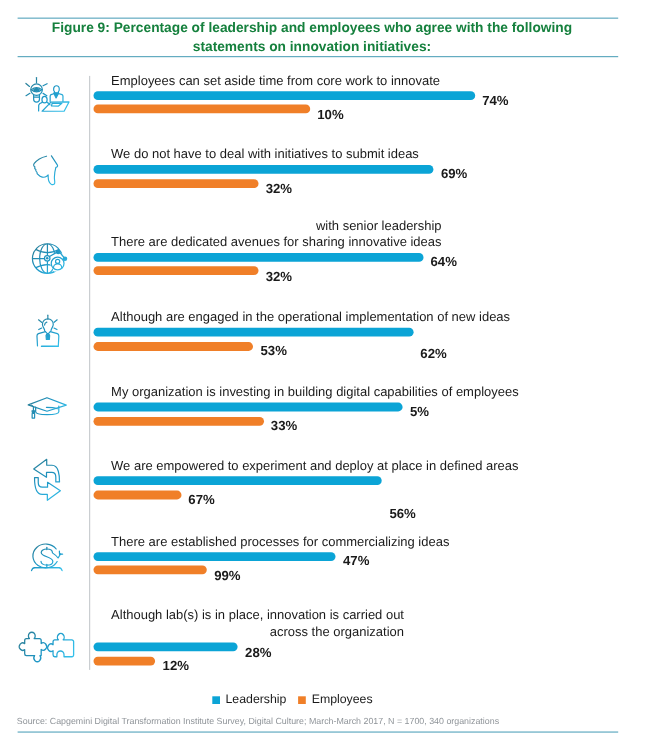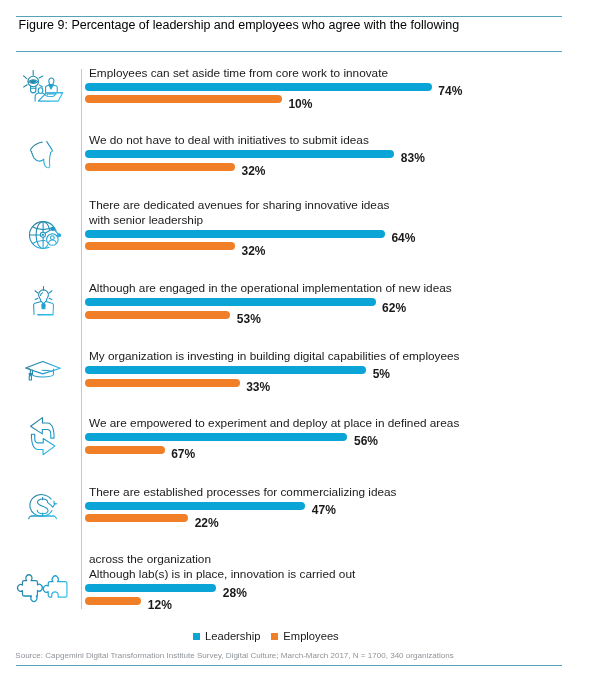--- a/index.html
+++ b/index.html
@@ -6,28 +6,28 @@
   body{width:593px;height:680px;font-family:"Liberation Sans",sans-serif;
        -webkit-font-smoothing:antialiased;}
   .page{position:relative;width:593px;height:680px;overflow:hidden;background:#fff;}
 
   .rule{position:absolute;left:16px;width:546px;height:1px;background:#54a3bb;}
   #rule-top{top:16px;}
   #rule-title{top:51px;}
   #rule-bottom{top:665px;}
 
   .title{position:absolute;left:18.6px;top:17px;width:530px;
-         font-size:12.5px;font-weight:normal;line-height:16.6px;color:#000000;}
+         font-size:12.5px;font-weight:bold;line-height:16.6px;color:#15803d;text-align:center;}
   .title div{white-space:nowrap;}
 
   .axis{position:absolute;left:81px;top:69px;width:1.4px;height:540px;background:#c5c9cd;}
 
   .row{position:absolute;left:0;top:0;width:593px;height:0;}
   svg.icon{position:absolute;overflow:visible;}
-  .lbl{position:absolute;left:89px;font-size:11.8px;line-height:15.1px;color:#1a1a1a;}
+  .lbl{position:absolute;left:101px;font-size:11.8px;line-height:15.1px;color:#1a1a1a;text-align:right;}
   .lbl div{white-space:nowrap;}
   .bar{position:absolute;left:85px;height:8px;border-radius:4px;}
   .bar-blue{background:#0ba4d6;}
   .bar-orange{background:#f07f28;}
   .val{position:absolute;font-size:12px;font-weight:bold;color:#1a1a1a;white-space:nowrap;}
 
   .legend{position:absolute;left:193px;top:631px;display:flex;align-items:center;}
   .legend-item{display:flex;align-items:center;}
   .legend-item + .legend-item{margin-left:11px;}
   .legend-swatch{width:7px;height:7px;margin-right:5px;}
@@ -37,20 +37,21 @@
 
   .source{position:absolute;left:15.3px;top:651px;font-size:8.05px;color:#8f9499;white-space:nowrap;}
 </style>
 </head>
 <body>
 
 <div class="page">
   <div class="rule" id="rule-top"></div>
   <div class="title">
     <div>Figure 9: Percentage of leadership and employees who agree with the following</div>
+    <div>statements on innovation initiatives:</div>
   </div>
   <div class="rule" id="rule-title"></div>
 
   <div class="axis"></div>
 
   <div class="chart-rows">
 <div class="row">
         <svg class="icon" style="left:22.7px;top:70.2px;width:40.30px;height:31.70px" viewBox="0.62 0.62 41.88 33.38" preserveAspectRatio="none" xmlns="http://www.w3.org/2000/svg">
           <defs>
             <linearGradient id="g-innovation-meeting-icon" gradientUnits="userSpaceOnUse" x1="3.97" y1="0.62" x2="36.22" y2="34.0">
@@ -100,21 +101,21 @@
             </linearGradient>
           </defs>
           <g fill="none" stroke="url(#g-thumbs-down-icon)" stroke-width="1.15" stroke-linecap="round" stroke-linejoin="round" vector-effect="non-scaling-stroke">
             <path d="M14.7 2.2 C 11.0 3.0 5.0 5.8 2.4 9.2 C 1.2 10.8 2.0 12.1 3.0 12.4 C 2.6 13.6 3.0 14.6 4.0 15.0 C 3.6 16.2 4.1 17.2 5.1 17.7 C 4.9 19.0 5.6 19.9 6.6 20.2 C 8.2 22.4 12.2 23.4 14.8 21.6 L 16.3 20.3 L 16.4 23.0 C 16.5 25.4 17.8 28.2 19.4 29.2 C 21.0 30.1 22.6 29.5 22.9 28.2 C 23.2 26.6 22.4 24.6 22.6 22.0 C 22.8 18.8 23.4 15.2 24.0 13.2 L 25.4 12.3 C 25.9 11.9 25.9 11.2 25.5 10.6 L 19.6 1.8"></path>
           </g>
         </svg>
         <div class="lbl" style="top:133.0px">
           <div>We do not have to deal with initiatives to submit ideas</div>
         </div>
         <div class="bar bar-blue" style="top:150.0px;width:309.2px"></div>
-        <div class="val" style="left:400.8px;top:151.4px">83%</div>
+        <div class="val" style="left:400.8px;top:151.4px">69%</div>
         <div class="bar bar-orange" style="top:162.6px;width:149.9px"></div>
         <div class="val" style="left:241.5px;top:164.0px">32%</div>
       </div>
 <div class="row">
         <svg class="icon" style="left:28.9px;top:220.5px;width:31.90px;height:28.20px" viewBox="0.0 0.38 33.0 29.5" preserveAspectRatio="none" xmlns="http://www.w3.org/2000/svg">
           <defs>
             <clipPath id="clip-globe">
               <circle cx="14.6" cy="15.1" r="14.1"></circle>
             </clipPath>
             <linearGradient id="g-global-network-icon" gradientUnits="userSpaceOnUse" x1="2.64" y1="0.38" x2="28.05" y2="29.88">
@@ -137,22 +138,22 @@
             <circle cx="24.7" cy="8.8" r="1.6" fill="url(#g-global-network-icon)"></circle>
             <circle cx="31.1" cy="15.3" r="1.6" fill="url(#g-global-network-icon)"></circle>
             <circle cx="24.2" cy="19.8" r="6.0" fill="#ffffff"></circle>
             <circle cx="24.2" cy="17.8" r="1.95"></circle>
             <path d="M20.3 23.8 a3.9 3.6 0 0 1 7.8 0"></path>
             <circle cx="14.4" cy="14.8" r="2.6" fill="#ffffff"></circle>
             <circle cx="14.4" cy="14.8" r="1.2" fill="url(#g-global-network-icon)" stroke="none"></circle>
           </g>
         </svg>
         <div class="lbl" style="top:197.5px">
+          <div>with senior leadership</div>
           <div>There are dedicated avenues for sharing innovative ideas</div>
-          <div>with senior leadership</div>
         </div>
         <div class="bar bar-blue" style="top:229.7px;width:299.8px"></div>
         <div class="val" style="left:391.4px;top:231.1px">64%</div>
         <div class="bar bar-orange" style="top:242.3px;width:149.9px"></div>
         <div class="val" style="left:241.5px;top:243.7px">32%</div>
       </div>
 <div class="row">
         <svg class="icon" style="left:32.7px;top:286.3px;width:21.10px;height:29.60px" viewBox="2.25 1.62 22.5 31.13" preserveAspectRatio="none" xmlns="http://www.w3.org/2000/svg">
           <defs>
             <linearGradient id="g-person-idea-icon" gradientUnits="userSpaceOnUse" x1="4.05" y1="1.62" x2="21.38" y2="32.75">
@@ -173,21 +174,21 @@
             <path d="M15.8 17.9 L 22.7 19.8 C 23.8 20.2 24.1 21.0 24.1 22.0 L 23.6 31.5"></path>
             <path d="M11.1 17.9 L 13.45 20.3 L 15.8 17.9"></path>
             <path d="M12.3 20.3 L 11.7 21.6 L 12.0 25.4 L 14.9 25.4 L 15.2 21.6 L 14.6 20.3 Z" fill="url(#g-person-idea-icon)"></path>
             <path d="M7.4 31.9 L 23.4 31.9" stroke-width="1.6"></path>
           </g>
         </svg>
         <div class="lbl" style="top:281.1px">
           <div>Although are engaged in the operational implementation of new ideas</div>
         </div>
         <div class="bar bar-blue" style="top:298.2px;width:290.5px"></div>
-        <div class="val" style="left:382.1px;top:301px">62%</div>
+        <div class="val" style="left:382.1px;top:314px">62%</div>
         <div class="bar bar-orange" style="top:310.8px;width:145.2px"></div>
         <div class="val" style="left:236.8px;top:312.2px">53%</div>
       </div>
 <div class="row">
         <svg class="icon" style="left:24.9px;top:361.2px;width:35.90px;height:19.60px" viewBox="2.25 2.5 37.0 21.0" preserveAspectRatio="none" xmlns="http://www.w3.org/2000/svg">
           <defs>
             <linearGradient id="g-graduation-cap-icon" gradientUnits="userSpaceOnUse" x1="5.21" y1="2.5" x2="33.7" y2="23.5">
               <stop offset="0" stop-color="#2d7f96"></stop>
               <stop offset="0.5" stop-color="#1d95c4"></stop>
               <stop offset="1" stop-color="#33bfea"></stop>
@@ -221,21 +222,21 @@
           </defs>
           <g fill="none" stroke="url(#g-recycle-arrows-icon)" stroke-width="1.15" stroke-linecap="round" stroke-linejoin="round" vector-effect="non-scaling-stroke">
             <path d="M15.2 2.6 L 2.9 11.7 L 15.0 19.6 L 15.0 15.0 L 20.0 15.0 C 22.6 15.0 23.8 17.0 23.8 19.4 L 23.8 24.0 L 27.3 24.0 C 27.3 18.0 26.6 8.2 20.2 8.2 L 15.2 8.2 Z"></path>
             <path d="M15.8 41.4 L 28.1 32.3 L 16.0 24.4 L 16.0 29.0 L 11.0 29.0 C 8.4 29.0 7.2 27.0 7.2 24.6 L 7.2 20.0 L 3.7 20.0 C 3.7 26.0 4.4 35.8 10.8 35.8 L 15.8 35.8 Z"></path>
           </g>
         </svg>
         <div class="lbl" style="top:416.1px">
           <div>We are empowered to experiment and deploy at place in defined areas</div>
         </div>
         <div class="bar bar-blue" style="top:433.2px;width:262.4px"></div>
-        <div class="val" style="left:354.0px;top:434px">56%</div>
+        <div class="val" style="left:354.0px;top:460px">56%</div>
         <div class="bar bar-orange" style="top:445.8px;width:79.6px"></div>
         <div class="val" style="left:171.2px;top:447.2px">67%</div>
       </div>
 <div class="row">
         <svg class="icon" style="left:27.5px;top:493.6px;width:29.50px;height:25.40px" viewBox="2.12 1.25 30.76 28.63" preserveAspectRatio="none" xmlns="http://www.w3.org/2000/svg">
           <defs>
             <linearGradient id="g-money-return-icon" gradientUnits="userSpaceOnUse" x1="4.58" y1="1.25" x2="28.27" y2="29.88">
               <stop offset="0" stop-color="#2d7f96"></stop>
               <stop offset="0.5" stop-color="#1d95c4"></stop>
               <stop offset="1" stop-color="#33bfea"></stop>
@@ -251,39 +252,39 @@
             <path d="M22.9 11.2 C 25.2 12.8 26.6 14.2 28.0 16.2 L 30.6 11.7"></path>
             <path d="M29.2 9.2 L 29.4 12.6 L 32.3 12.2"></path>
           </g>
         </svg>
         <div class="lbl" style="top:484.7px">
           <div>There are established processes for commercializing ideas</div>
         </div>
         <div class="bar bar-blue" style="top:501.8px;width:220.2px"></div>
         <div class="val" style="left:311.8px;top:503.2px">47%</div>
         <div class="bar bar-orange" style="top:514.4px;width:103.1px"></div>
-        <div class="val" style="left:194.7px;top:515.8px">22%</div>
+        <div class="val" style="left:194.7px;top:515.8px">99%</div>
       </div>
 <div class="row">
         <svg class="icon" style="left:16.9px;top:574.1px;width:50.60px;height:28.20px" viewBox="1.5 1.88 49.25 25.0" preserveAspectRatio="none" xmlns="http://www.w3.org/2000/svg">
           <defs>
             <linearGradient id="g-puzzle-pieces-icon" gradientUnits="userSpaceOnUse" x1="5.44" y1="1.88" x2="43.36" y2="26.88">
               <stop offset="0" stop-color="#2d7f96"></stop>
               <stop offset="0.5" stop-color="#1d95c4"></stop>
               <stop offset="1" stop-color="#33bfea"></stop>
             </linearGradient>
           </defs>
           <g fill="none" stroke="url(#g-puzzle-pieces-icon)" stroke-width="1.15" stroke-linecap="round" stroke-linejoin="round" vector-effect="non-scaling-stroke">
             <path d="M8.3 7.7 L 11.0 7.7 A 3.0 3.0 0 1 1 15.2 7.7 L 19.9 7.7 a 1.5 1.5 0 0 1 1.5 1.5 L 21.4 11.6 A 3.0 3.0 0 1 1 21.4 16.5 L 21.4 21.4 L 20.3 21.4 A 3.0 3.0 0 1 1 15.6 21.4 L 8.3 21.4 a 1.5 1.5 0 0 1 -1.5 -1.5 L 6.8 16.6 A 3.0 3.0 0 1 1 6.8 11.7 L 6.8 9.2 a 1.5 1.5 0 0 1 1.5 -1.5 Z"></path>
             <path d="M33.4 8.7 L 36.6 8.7 A 3.0 3.0 0 1 1 40.9 8.7 L 48.6 8.7 a 1.5 1.5 0 0 1 1.5 1.5 L 50.1 20.8 a 1.5 1.5 0 0 1 -1.5 1.5 L 41.6 22.3 L 41.6 20.8 A 3.1 3.1 0 1 0 35.3 20.8 L 35.3 22.3 L 33.4 22.3 a 1.5 1.5 0 0 1 -1.5 -1.5 L 31.9 17.5 A 3.0 3.0 0 1 1 31.9 12.6 L 31.9 10.2 a 1.5 1.5 0 0 1 1.5 -1.5 Z"></path>
           </g>
         </svg>
         <div class="lbl" style="top:552.1px">
+          <div>Although lab(s) is in place, innovation is carried out</div>
           <div>across the organization</div>
-          <div>Although lab(s) is in place, innovation is carried out</div>
         </div>
         <div class="bar bar-blue" style="top:584.3px;width:131.2px"></div>
         <div class="val" style="left:222.8px;top:585.7px">28%</div>
         <div class="bar bar-orange" style="top:596.9px;width:56.2px"></div>
         <div class="val" style="left:147.8px;top:598.3px">12%</div>
       </div>
   </div>
 
   <div class="legend">
     <div class="legend-item">

